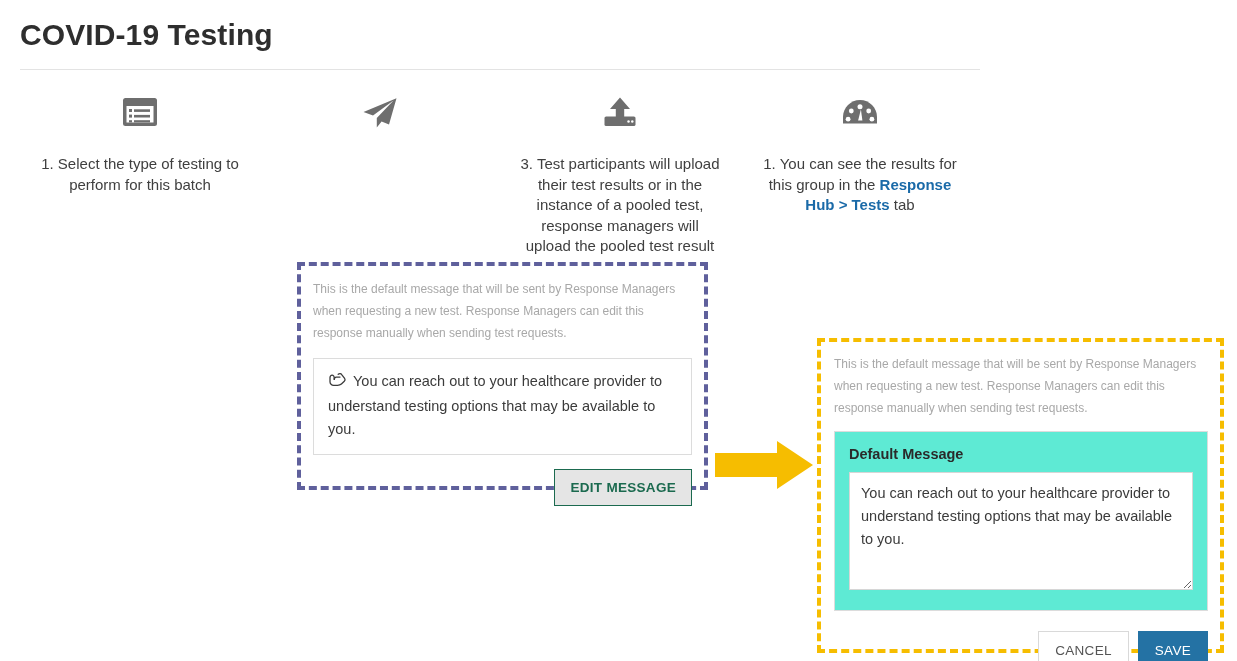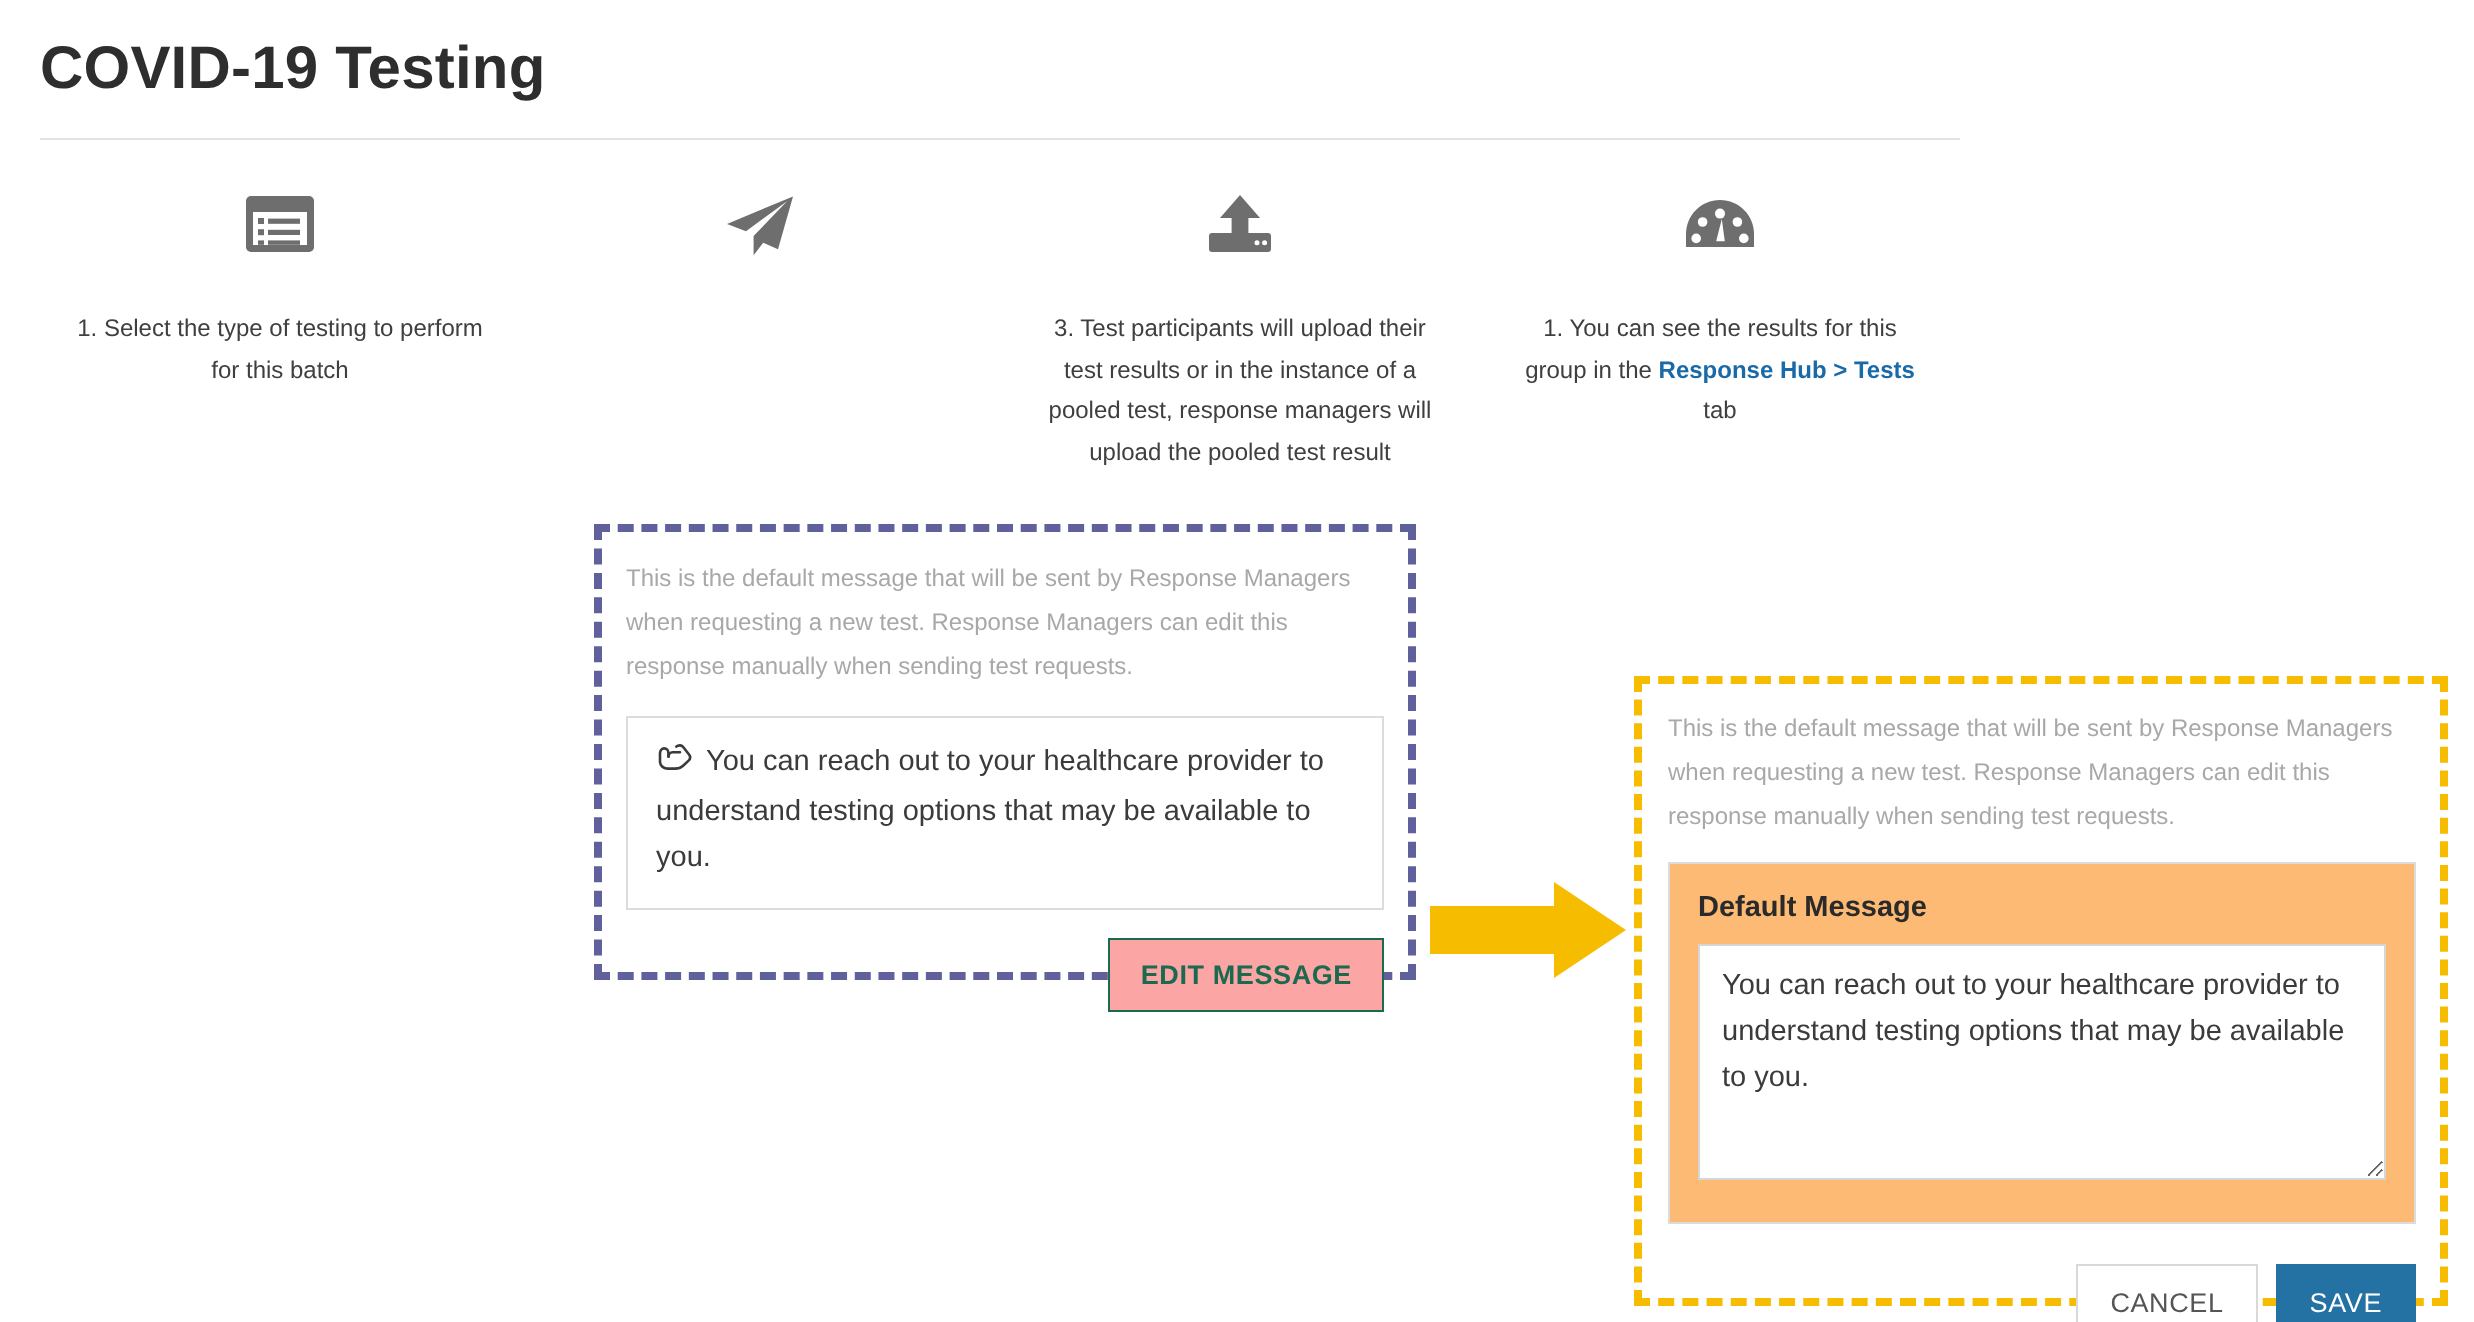--- a/index.html
+++ b/index.html
@@ -56,21 +56,21 @@
     display: flex;
     align-items: center;
     justify-content: center;
     color: #6e6e6e;
   }
   .step-icon svg { display: block; }
   .step-caption {
     margin-top: 18px;
     width: 205px;
     text-align: center;
-    font-size: 12px;
+    font-size: 15px;
     line-height: 20.5px;
     color: #3f3f3f;
   }
   .step-caption a,
   .step-link {
     color: #1a6aa8;
     font-weight: bold;
     text-decoration: none;
   }
 
@@ -111,21 +111,21 @@
     margin-right: 6px;
   }
   #edit-row {
     margin-top: 14px;
     display: flex;
     justify-content: flex-end;
   }
   #edit-message-button {
     border: 1px solid #1b6a4f;
     color: #1b6a4f;
-    background: #fca5a5;
+    background: #e5e5e5;
     font-family: "Liberation Sans", sans-serif;
     font-size: 13.5px;
     font-weight: bold;
     letter-spacing: 0.3px;
     padding: 10px 15px;
     cursor: pointer;
   }
 
   
   #flow-arrow {
@@ -149,21 +149,21 @@
   #yellow-inner {
     position: absolute;
     left: 13px;
     top: 11px;
     right: 12px;
     bottom: 10px;
   }
   #editor-card {
     margin-top: 12px;
     border: 1px solid #dcdcdc;
-    background: #fdba74;
+    background: #5eead4;
     padding: 14px 14px 16px 14px;
   }
   #editor-label {
     font-size: 14.5px;
     font-weight: bold;
     color: #2a2a2a;
     margin-bottom: 10px;
   }
   #message-textarea {
     width: 100%;

